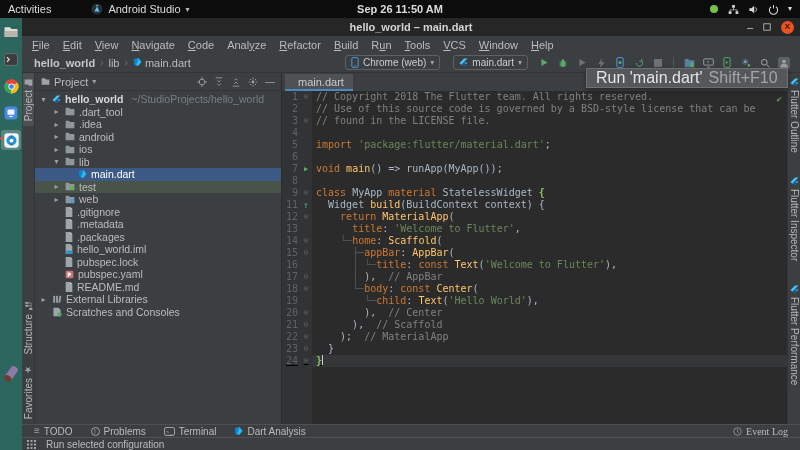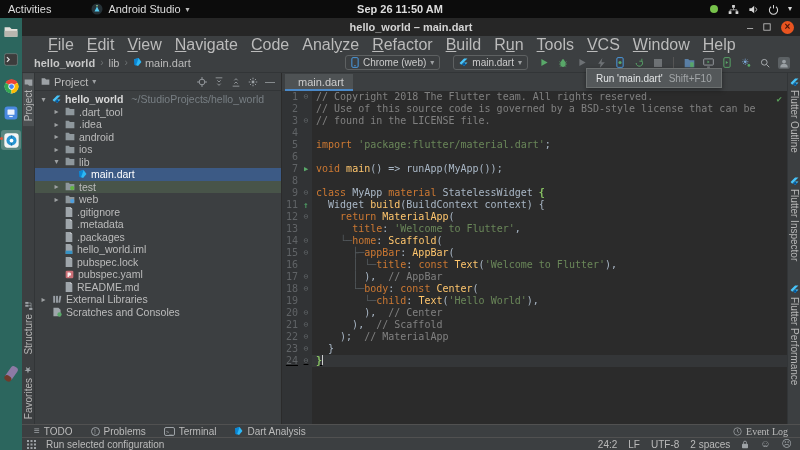--- a/index.html
+++ b/index.html
@@ -29,22 +29,22 @@
   .window{position:absolute;left:22px;top:18px;right:0;bottom:0;display:flex;
     flex-direction:column;background:#3c3f41;}
   .titlebar{height:18px;background:#262626;position:relative;display:flex;align-items:center;}
   .titlebar .wtitle{position:absolute;left:0;right:0;text-align:center;color:#d4d4d4;
     font-size:11px;font-weight:bold;}
   .wcontrols{margin-left:auto;display:flex;align-items:center;gap:10px;padding-right:6px;z-index:2;}
   .wc-min{color:#c9c9c9;font-size:11px;line-height:8px;}
   .wc-close{width:13px;height:13px;border-radius:50%;background:#e95420;color:#47160a;
     font-size:10px;font-weight:bold;display:flex;align-items:center;justify-content:center;line-height:1;}
 
-  .menubar{height:17px;display:flex;align-items:center;gap:13px;padding:0 10px;font-size:16px;
-    color:#bbb;background:#3c3f41;margin-left:16px;}
+  .menubar{height:17px;display:flex;align-items:center;gap:13px;padding:0 10px;font-size:11px;
+    color:#bbb;background:#3c3f41;}
   .menubar u{text-decoration:underline;}
 
   .toolbar{height:19px;display:flex;align-items:center;padding:0 8px 0 12px;font-size:11px;
     color:#bbb;background:#3c3f41;}
   .crumb{display:flex;align-items:center;gap:5px;}
   .crumb .sep{color:#6d7173;font-size:10px;}
   .crumb .root{font-weight:bold;color:#c7c7c7;}
   .tb-right{margin-left:auto;display:flex;align-items:center;gap:3px;}
   .sel{height:15px;border:1px solid #5e6162;border-radius:3px;display:flex;align-items:center;
     gap:4px;padding:0 5px;font-size:10px;color:#ccc;margin:0 5px;}
@@ -104,21 +104,21 @@
   .ic-term{border:1px solid #9da2a6;border-radius:2px;font-size:6px;padding:0 1px;color:#9da2a6;
     line-height:8px;display:inline-block;height:9px;}
   .statusbar{height:13px;display:flex;align-items:center;font-size:10px;color:#bbb;
     padding:0 8px 0 5px;border-top:1px solid #515151;background:#3c3f41;gap:10px;}
   .sb-right{margin-left:auto;display:flex;align-items:center;gap:11px;}
   .face{font-size:10px;color:#9da2a6;}
 
   
   .tooltip{position:absolute;left:586px;top:68px;height:20px;background:#54585a;
     border:1px solid #6c7070;display:flex;align-items:center;gap:6px;padding:0 9px;
-    font-size:10px;color:#e3e5e6;z-index:9;box-shadow:0 2px 5px rgba(0,0,0,.4);}
+    font-size:16px;color:#e3e5e6;z-index:9;box-shadow:0 2px 5px rgba(0,0,0,.4);}
   .tooltip .short{color:#a2a6a8;}
 </style>
 </head>
 <body>
 
 <div class="topbar">
   <span class="activities">Activities</span>
   <span class="appmenu">
     <span class="icon" id="as-logo-slot">
         <svg width="12" height="12" viewBox="0 0 24 24">
@@ -764,37 +764,19 @@
           <rect x="7" width="2" height="2"></rect>
           <rect y="3.5" width="2" height="2"></rect>
           <rect x="3.5" y="3.5" width="2" height="2"></rect>
           <rect x="7" y="3.5" width="2" height="2"></rect>
           <rect y="7" width="2" height="2"></rect>
           <rect x="3.5" y="7" width="2" height="2"></rect>
           <rect x="7" y="7" width="2" height="2"></rect>
         </svg>
       </span>
     <span>Run selected configuration</span>
-    <span class="sb-right" id="sb-right">
-        <span>24:2</span>
-        <span>LF</span>
-        <span>UTF-8</span>
-        <span>2 spaces</span>
-        <span class="icon">
-          <svg width="8" height="9" viewBox="0 0 10 12">
-            <rect x="1" y="5" width="8" height="6" rx="1" fill="#9da2a6"></rect>
-            <path d="M3 5V3.5a2 2 0 014 0V5" fill="none" stroke="#9da2a6" stroke-width="1.2"></path>
-          </svg>
-        </span>
-        <span class="icon">
-          <span class="face">☺</span>
-        </span>
-        <span class="icon">
-          <span class="face">☹</span>
-        </span>
-      </span>
   </div>
 </div>
 
 <div class="tooltip">
   <span>Run 'main.dart'</span>
   <span class="short">Shift+F10</span>
 </div>
 
 </body></html>

